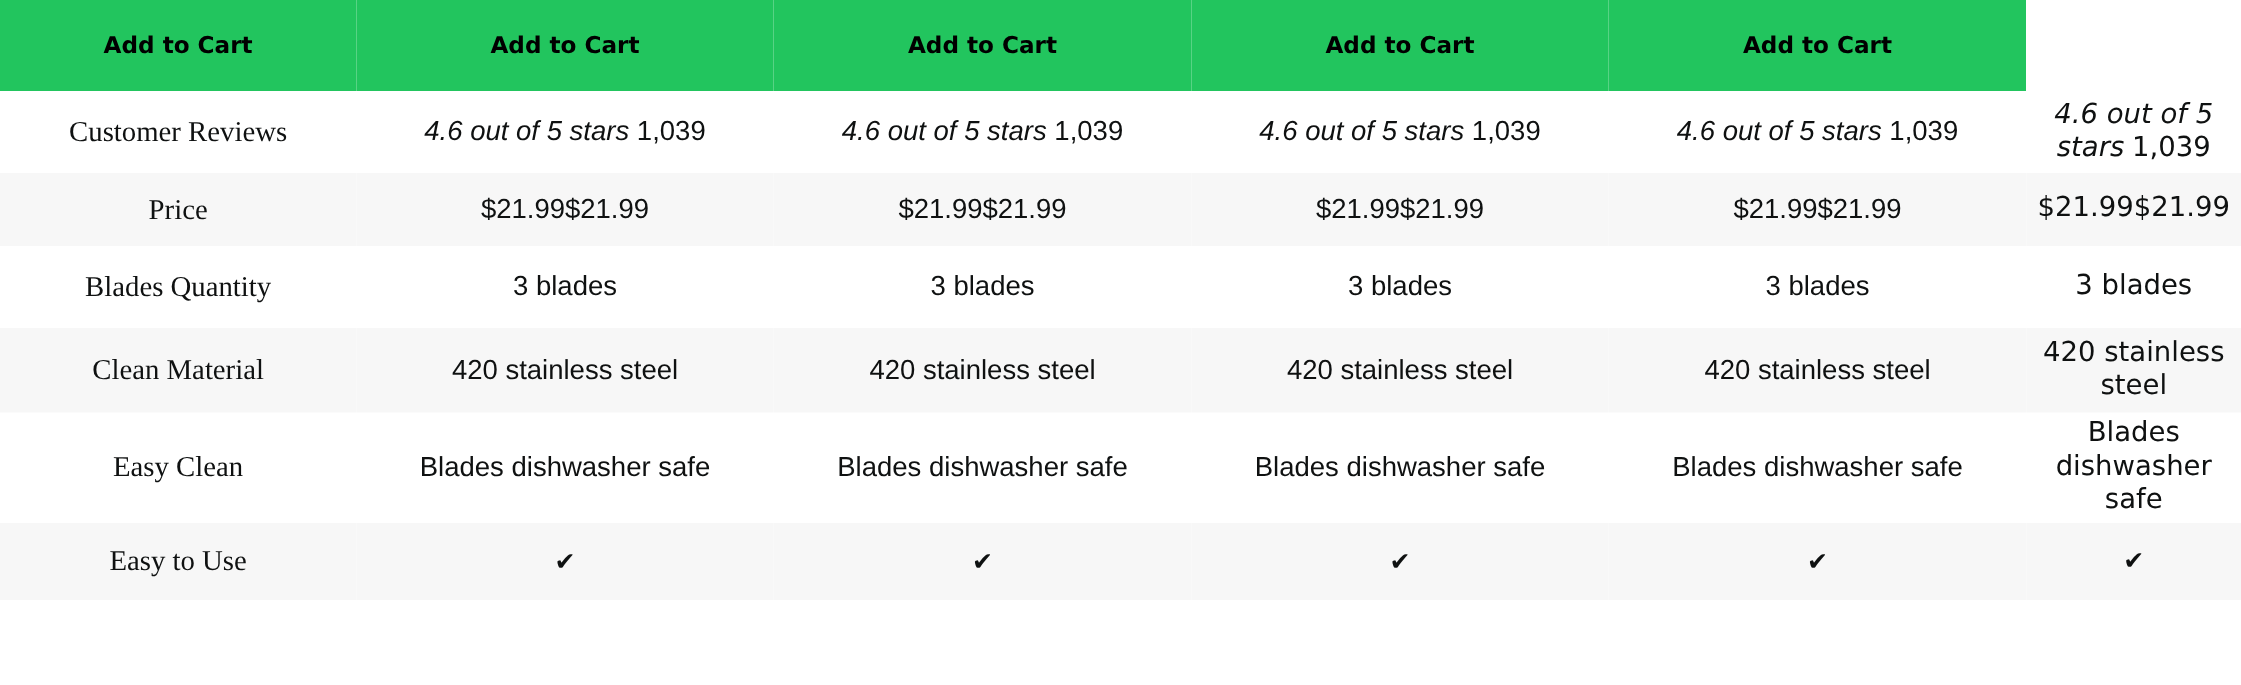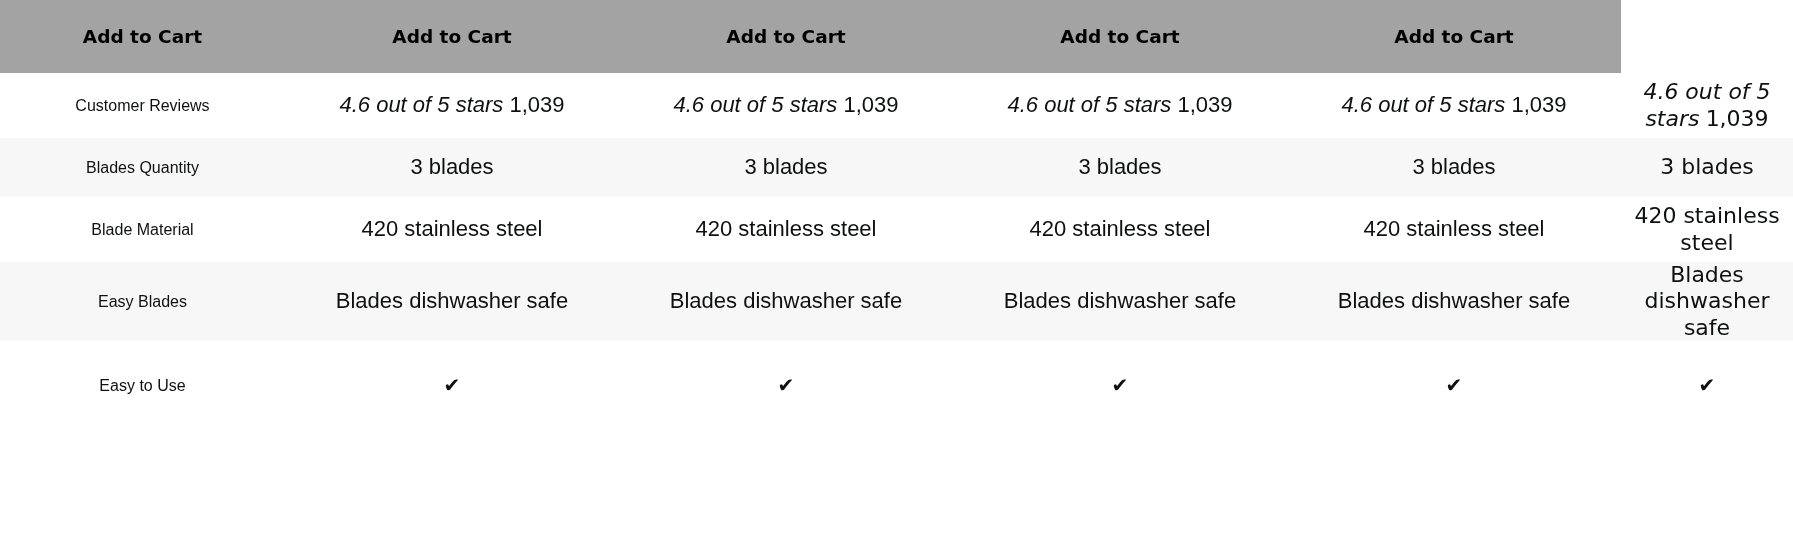--- a/index.html
+++ b/index.html
@@ -18,36 +18,36 @@
     width: 1793px;
   }
   th, td {
     text-align: center;
     vertical-align: middle;
     padding: 0 6px;
     overflow: hidden;
   }
   thead tr { height: 73px; }
   thead th {
-    background: #a3a3a3;
+    background: #22c55e;
     font-family: "DejaVu Sans", sans-serif;
     font-weight: bold;
     font-size: 18.5px;
     color: #000000;
   }
   thead th.empty { background: #ffffff; }
 
   tbody td {
     font-size: 22px;
     line-height: 1.2;
   }
   
   td.rowlabel {
-    font-family: Liberation Sans, sans-serif;
-    font-size: 16px;
+    font-family: Liberation Serif, serif;
+    font-size: 23px;
   }
   
   td.val {
     font-family: "Liberation Sans", sans-serif;
     font-size: 22px;
   }
   
   td.last {
     font-family: "DejaVu Sans", sans-serif;
     font-size: 22px;
@@ -97,37 +97,45 @@
   <tbody>
     <tr>
       <td class="rowlabel">Customer Reviews</td>
       <td class="val"><span class="rating">4.6 out of 5 stars</span><span class="count">1,039</span></td>
       <td class="val"><span class="rating">4.6 out of 5 stars</span><span class="count">1,039</span></td>
       <td class="val"><span class="rating">4.6 out of 5 stars</span><span class="count">1,039</span></td>
       <td class="val"><span class="rating">4.6 out of 5 stars</span><span class="count">1,039</span></td>
       <td class="last"><span class="rating">4.6 out of 5 stars</span><span class="count">1,039</span></td>
     </tr>
     <tr>
+      <td class="rowlabel">Price</td>
+      <td class="val nowrap">$21.99$21.99</td>
+      <td class="val nowrap">$21.99$21.99</td>
+      <td class="val nowrap">$21.99$21.99</td>
+      <td class="val nowrap">$21.99$21.99</td>
+      <td class="last nowrap">$21.99$21.99</td>
+    </tr>
+    <tr>
       <td class="rowlabel">Blades Quantity</td>
       <td class="val">3 blades</td>
       <td class="val">3 blades</td>
       <td class="val">3 blades</td>
       <td class="val">3 blades</td>
       <td class="last">3 blades</td>
     </tr>
     <tr>
-      <td class="rowlabel">Blade Material</td>
+      <td class="rowlabel">Clean Material</td>
       <td class="val">420 stainless steel</td>
       <td class="val">420 stainless steel</td>
       <td class="val">420 stainless steel</td>
       <td class="val">420 stainless steel</td>
       <td class="last">420 stainless steel</td>
     </tr>
     <tr>
-      <td class="rowlabel">Easy Blades</td>
+      <td class="rowlabel">Easy Clean</td>
       <td class="val">Blades dishwasher safe</td>
       <td class="val">Blades dishwasher safe</td>
       <td class="val">Blades dishwasher safe</td>
       <td class="val">Blades dishwasher safe</td>
       <td class="last">Blades dishwasher safe</td>
     </tr>
     <tr>
       <td class="rowlabel">Easy to Use</td>
       <td class="val"><span class="check">✔</span></td>
       <td class="val"><span class="check">✔</span></td>

